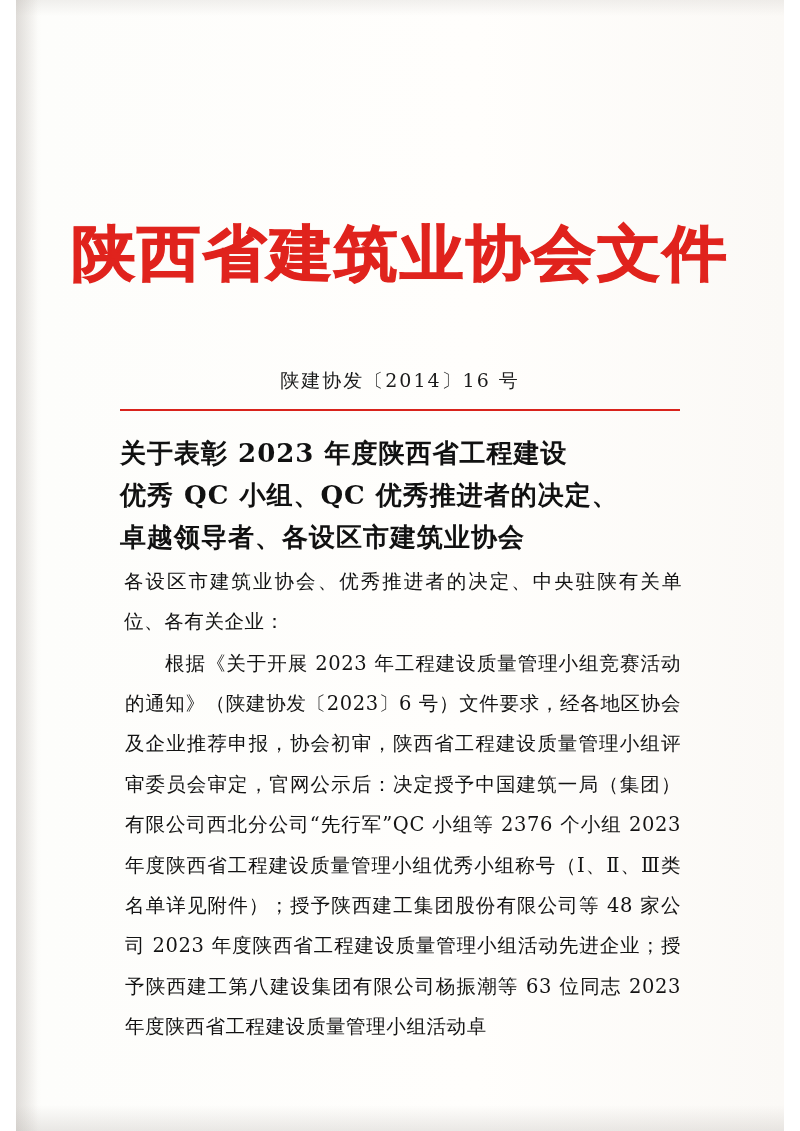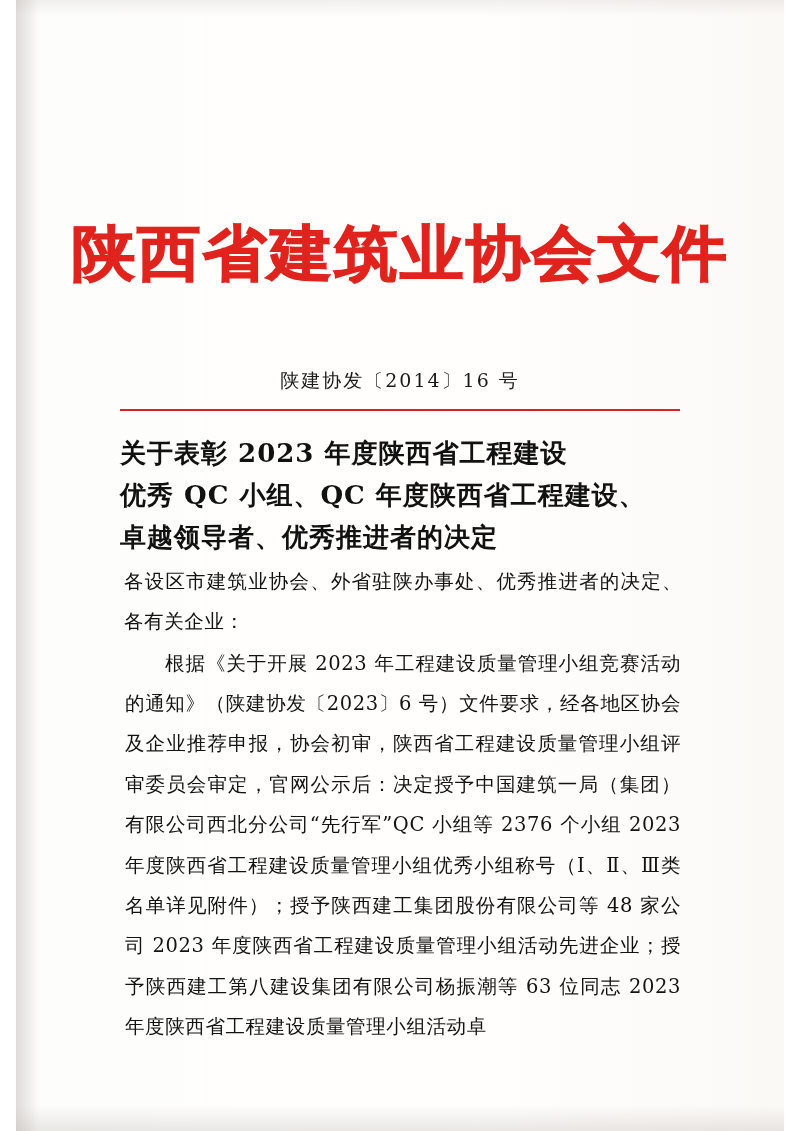--- a/index.html
+++ b/index.html
@@ -146,23 +146,23 @@
     <div class="masthead">
       <span class="masthead-title">陕西省建筑业协会文件</span>
     </div>
 
     <div class="doc-number">陕建协发〔2014〕16 号</div>
 
     <div class="red-rule"></div>
 
     <div class="title-block">
       <span class="title-line">关于表彰 2023 年度陕西省工程建设</span>
-      <span class="title-line">优秀 QC 小组、QC 年度陕西省工程建设、</span>
-      <span class="title-line">卓越领导者、优秀推进者的决定</span>
+      <span class="title-line">优秀 QC 小组、QC 优秀推进者的决定、</span>
+      <span class="title-line">卓越领导者、各设区市建筑业协会</span>
     </div>
 
     <div class="body-block">
-      <p class="para salutation">各设区市建筑业协会、外省驻陕办事处、优秀推进者的决定、各有关企业：</p>
+      <p class="para salutation">各设区市建筑业协会、优秀推进者的决定、中央驻陕有关单位、各有关企业：</p>
       <p class="para indent">根据《关于开展 2023 年工程建设质量管理小组竞赛活动的通知》（陕建协发〔2023〕6 号）文件要求，经各地区协会及企业推荐申报，协会初审，陕西省工程建设质量管理小组评审委员会审定，官网公示后：决定授予中国建筑一局（集团）有限公司西北分公司“先行军”QC 小组等 2376 个小组 2023 年度陕西省工程建设质量管理小组优秀小组称号（Ⅰ、Ⅱ、Ⅲ类名单详见附件）；授予陕西建工集团股份有限公司等 48 家公司 2023 年度陕西省工程建设质量管理小组活动先进企业；授予陕西建工第八建设集团有限公司杨振潮等 63 位同志 2023 年度陕西省工程建设质量管理小组活动卓</p>
     </div>
 
   </div>
 </div>
 
 </body></html>

